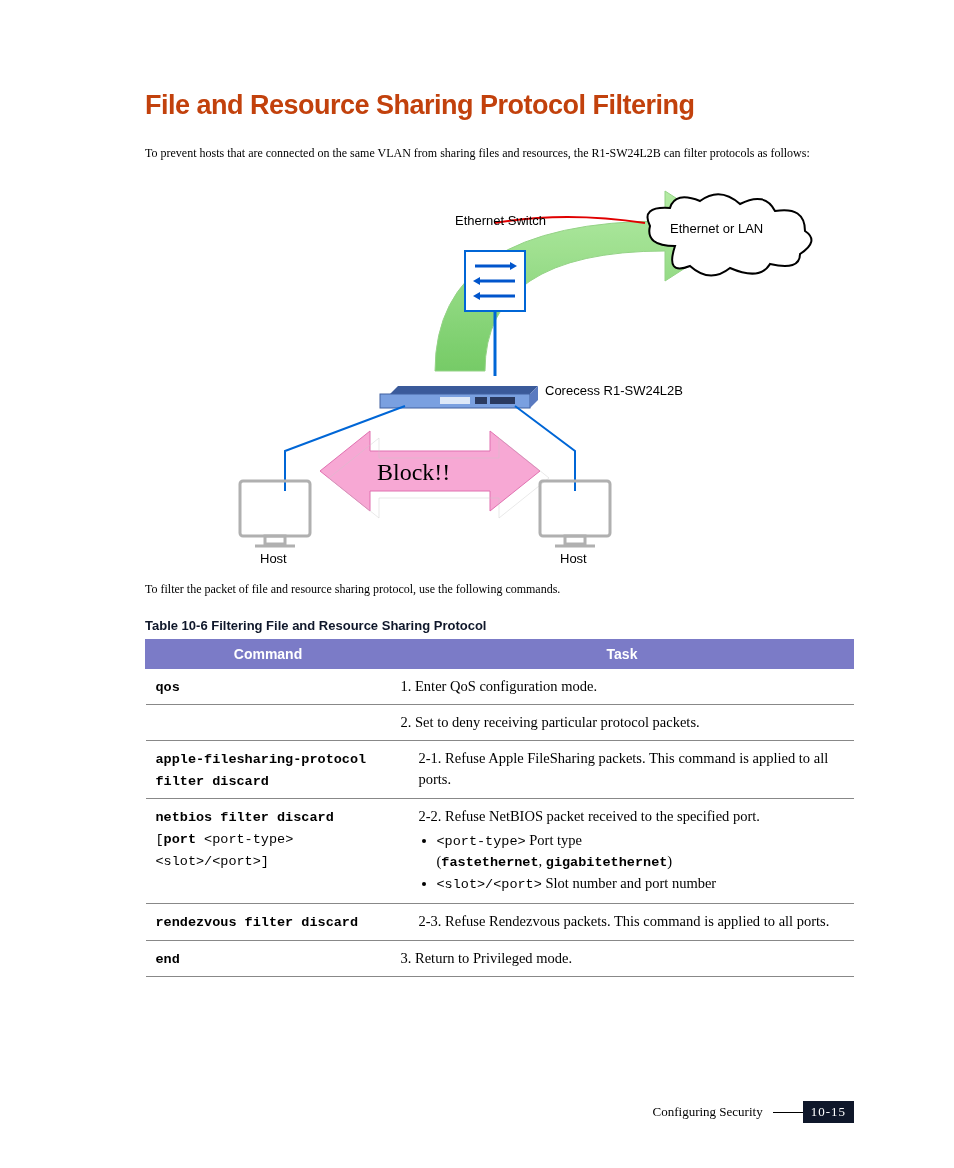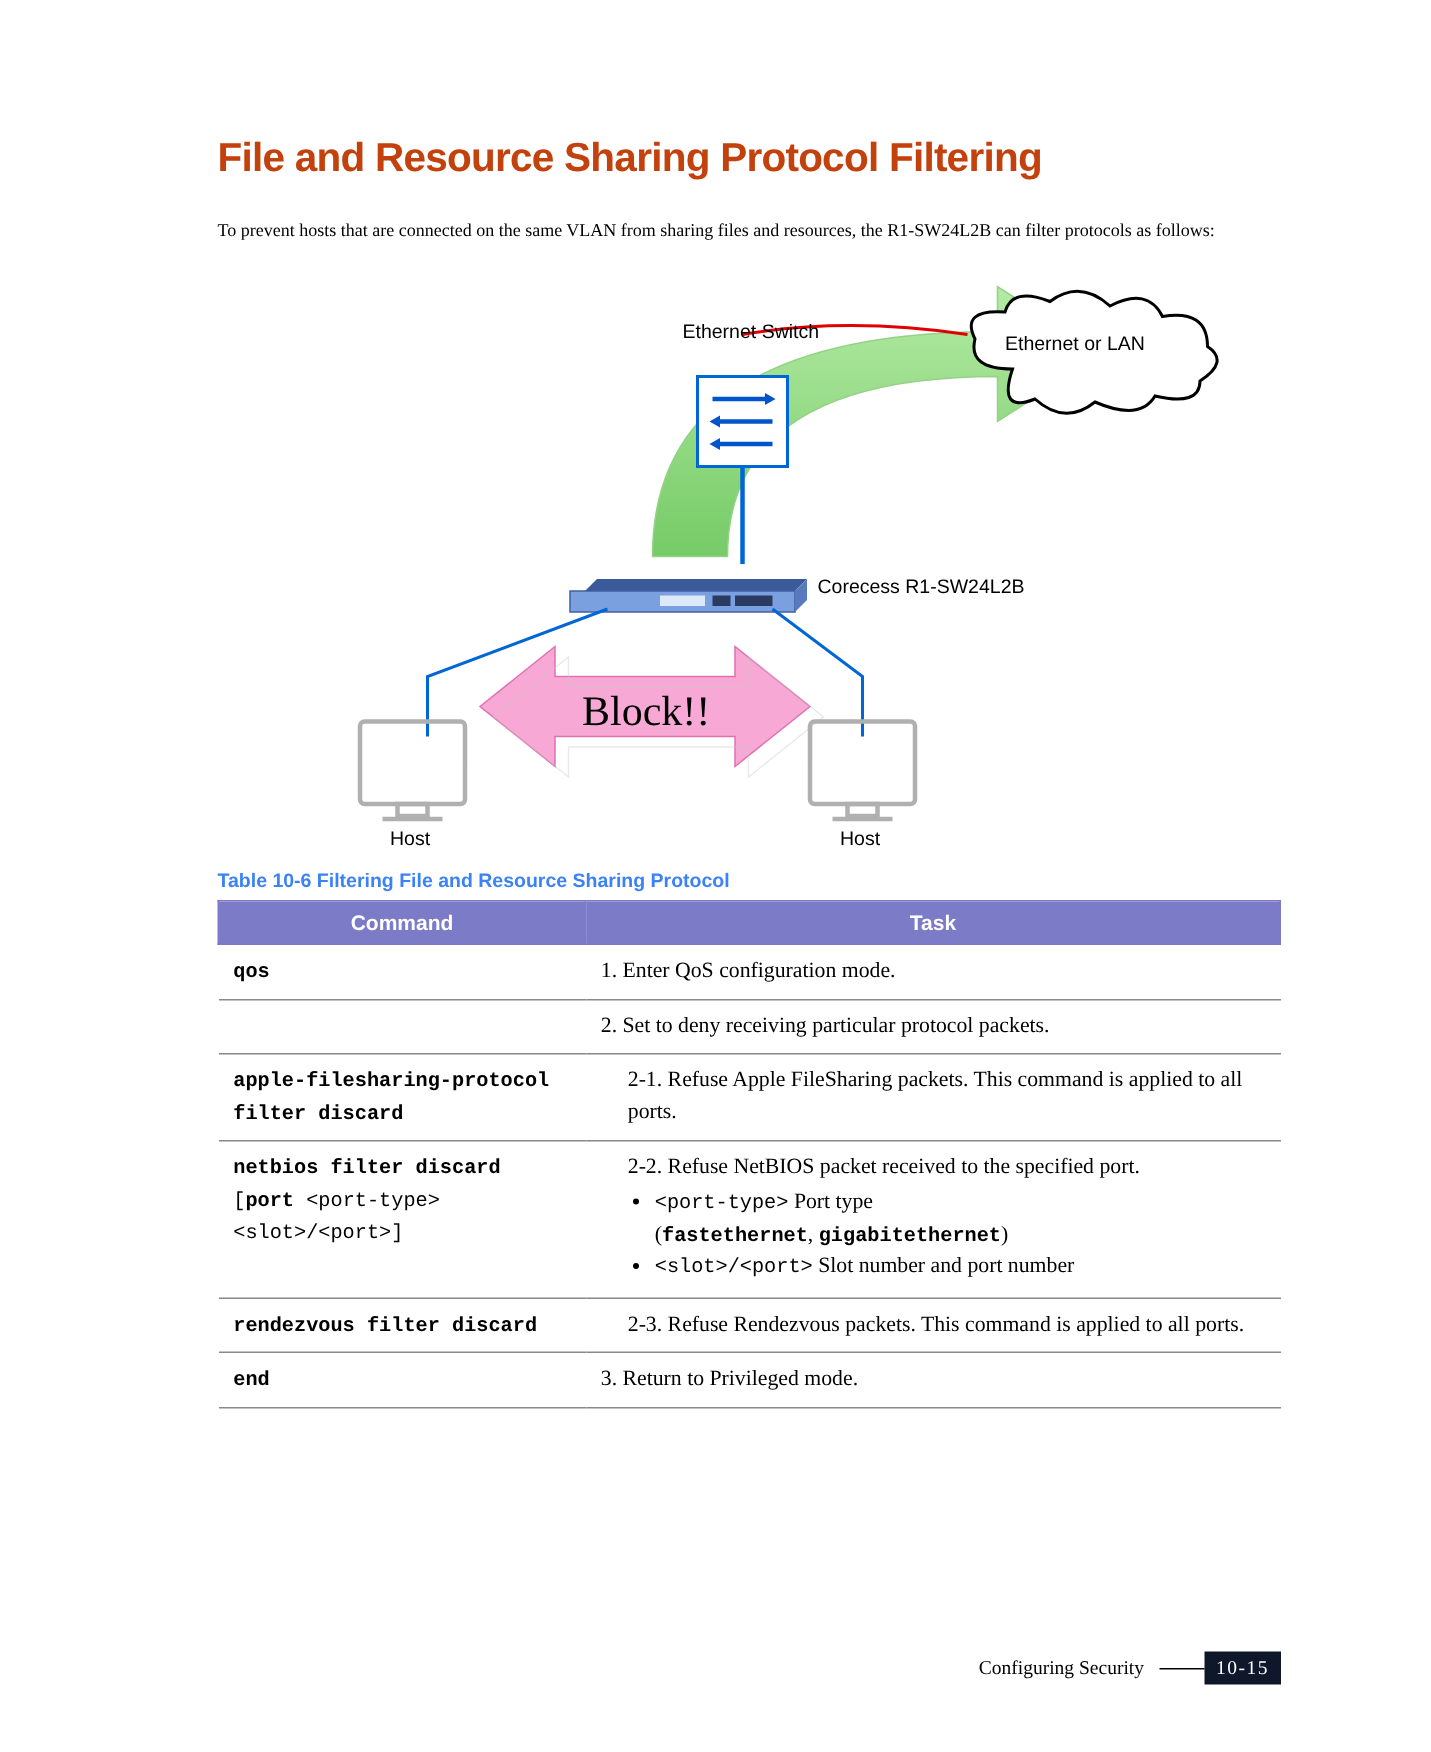--- a/index.html
+++ b/index.html
@@ -35,21 +35,21 @@
   }
   .diagram-wrap {
     width: 100%;
     height: 380px;
     position: relative;
     margin: 8px 0 18px 0;
   }
   .caption {
     font-family: Arial, sans-serif;
     font-weight: bold;
-    color: #3b82f6;
+    color: #0f172a;
     font-size: 13px;
     margin: 10px 0 6px 0;
   }
   table.cmd {
     width: 100%;
     border-collapse: collapse;
     font-size: 14.5px;
   }
   table.cmd th {
     background: #7b7bc7;
@@ -163,25 +163,26 @@
       <g transform="translate(395,300)">
         <rect x="0" y="0" width="70" height="55" rx="3" fill="none" stroke="#b0b0b0" stroke-width="3"></rect>
         <rect x="25" y="55" width="20" height="8" fill="none" stroke="#b0b0b0" stroke-width="3"></rect>
         <line x1="15" y1="65" x2="55" y2="65" stroke="#b0b0b0" stroke-width="3"></line>
       </g>
     </svg>
 
     <div class="diag-label" style="left:310px; top:32px;">Ethernet Switch</div>
     <div class="diag-label" style="left:525px; top:40px;">Ethernet or LAN</div>
     <div class="diag-label" style="left:400px; top:202px;">Corecess R1-SW24L2B</div>
-    <div class="diag-label" style="left:243px; top:278px; font-family:'Times New Roman',serif; font-size:28px;text-align:center;">Block!!</div>
+    <div class="diag-label" style="left:232px; top:278px; font-family:'Times New Roman',serif; font-size:24px;text-align:center;">Block!!</div>
     <div class="diag-label" style="left:115px; top:370px;">Host</div>
     <div class="diag-label" style="left:415px; top:370px;">Host</div>
   </div>
 
+  <p class="body">To filter the packet of file and resource sharing protocol, use the following commands.</p>
 
   <div class="caption">Table 10-6    Filtering File and Resource Sharing Protocol</div>
 
   <table class="cmd">
     <colgroup>
         <col class="cmdcol">
         <col>
       </colgroup>
     <thead>
       <tr>

